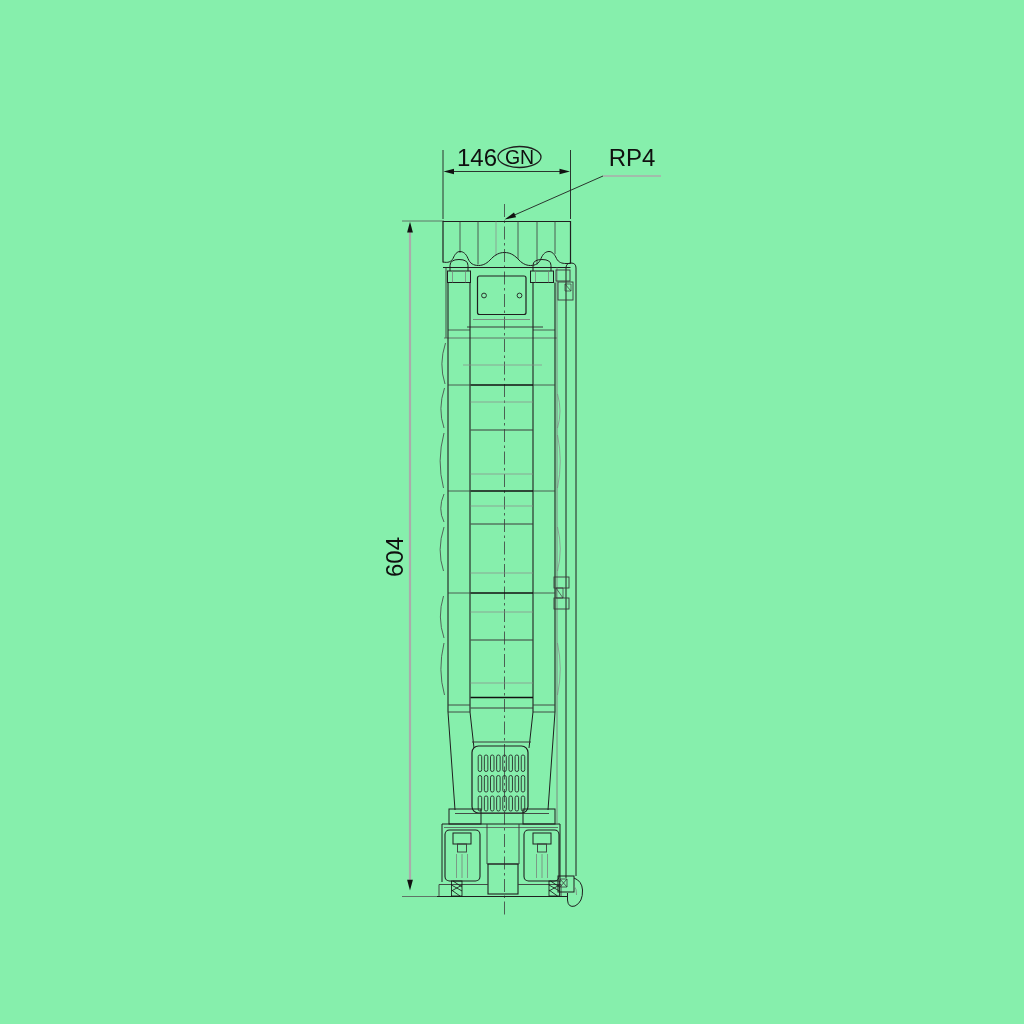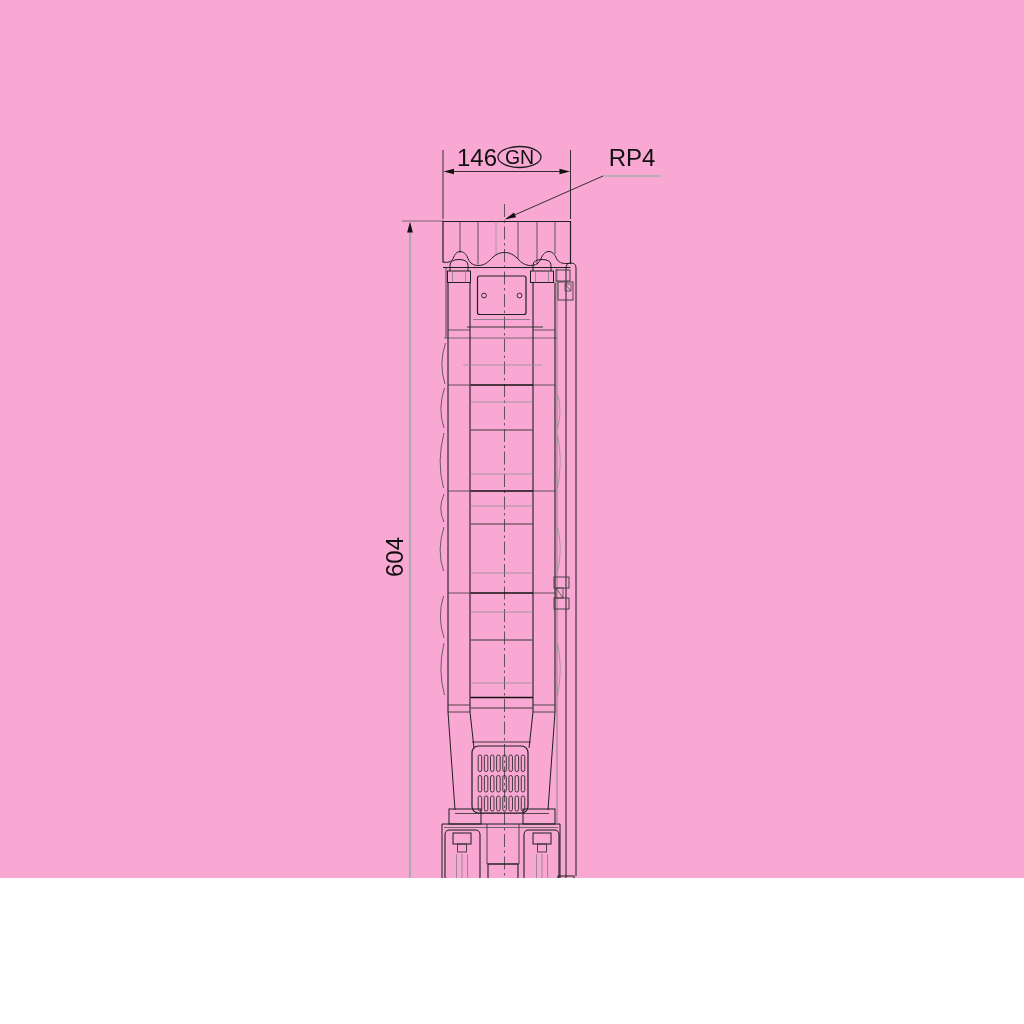--- a/index.html
+++ b/index.html
@@ -1,16 +1,16 @@
 <!DOCTYPE html>
 <html><head>
 <meta charset="utf-8">
 <style>
   html,body{margin:0;padding:0;background:#fff;}
-  .page{position:relative;width:1024px;height:878px;background:#f9a8d4;overflow:hidden;
+  .page{position:relative;width:1024px;height:1024px;background:#86efac;overflow:hidden;
         font-family:"Liberation Sans",sans-serif;}
   svg{display:block;}
   .dim-text{font-family:"Liberation Sans",sans-serif;font-size:24px;fill:#0f0f0f;}
   .badge-text{font-family:"Liberation Sans",sans-serif;font-size:19.5px;fill:#0f0f0f;}
   .ln{stroke:#1f1f1f;fill:none;}
   .med{stroke:#3a3a3a;fill:none;}
   .lt{stroke:#8a8a8a;fill:none;}
   .xlt{stroke:#777;fill:none;}
   .dk{stroke:#111;fill:none;}
   .dim{stroke:#ababab;fill:none;}

